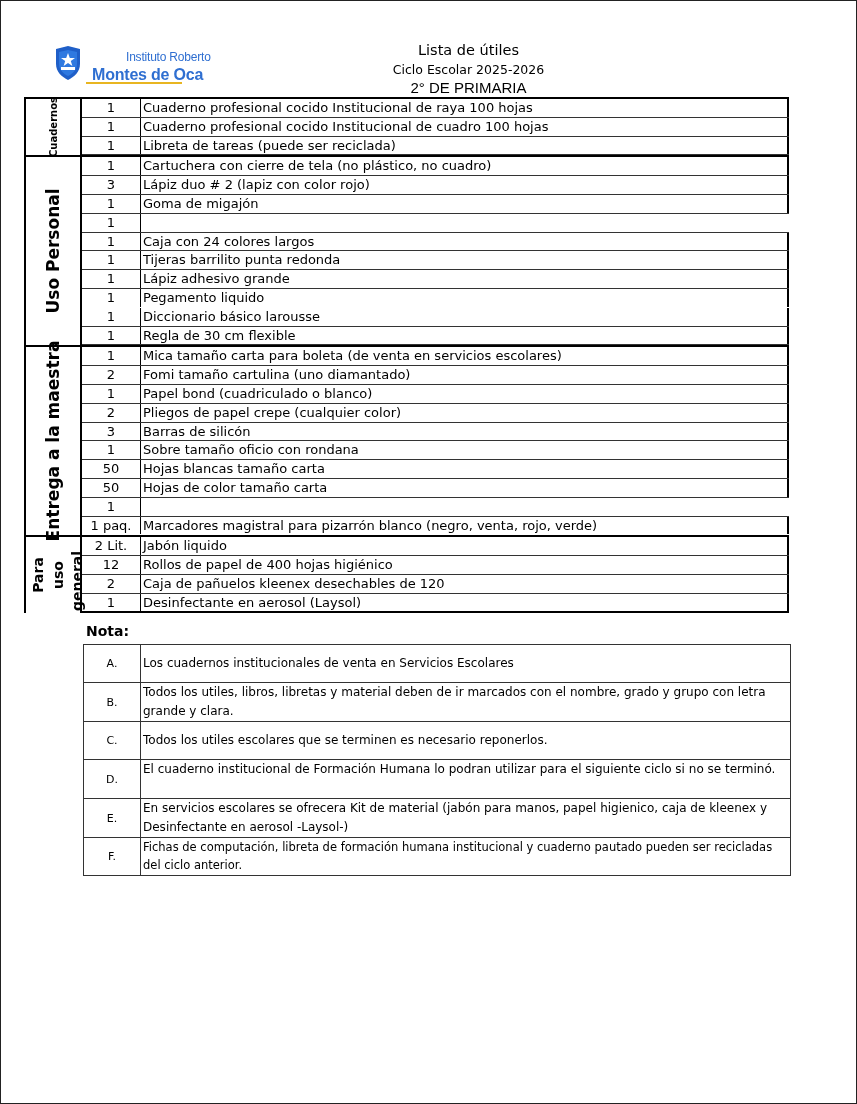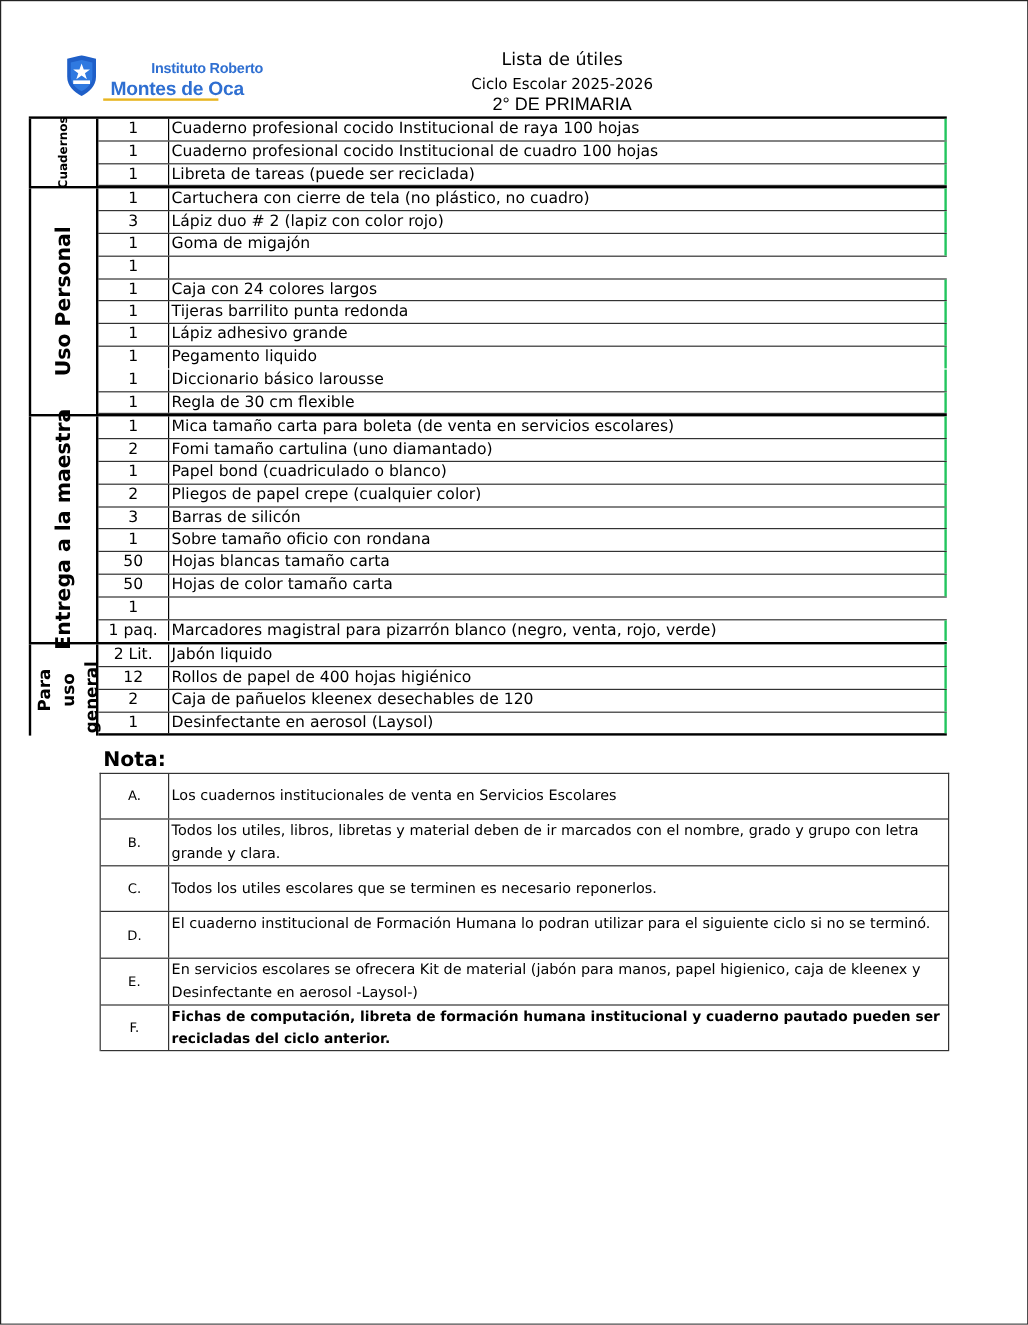--- a/index.html
+++ b/index.html
@@ -1,37 +1,37 @@
 <!DOCTYPE html>
 <html><head>
 <meta charset="utf-8">
 <style>
   html, body { margin:0; padding:0; background:#fff; }
   body { width:857px; height:1104px; position:relative; overflow:hidden; font-family:"Liberation Sans", sans-serif; color:#000; }
   .page-frame { position:absolute; left:0; top:0; width:855px; height:1102px; border:1px solid #222; box-sizing:content-box; }
   .logo { position:absolute; left:54px; top:46px; width:132px; height:40px; }
   .logo .shield { position:absolute; left:0; top:0; width:28px; height:34px; }
-  .logo .name1 { position:absolute; left:32px; top:4px; font-size:12px; font-weight:bold; color:#2f6fd1; white-space:nowrap; letter-spacing:-0.2px;padding-left:40px; }
+  .logo .name1 { position:absolute; left:32px; top:4px; font-size:12px; font-weight:normal; color:#2f6fd1; white-space:nowrap; letter-spacing:-0.2px;padding-left:40px; }
   .logo .name2 { position:absolute; left:38px; top:20px; font-size:16px; font-weight:bold; color:#2f6fd1; white-space:nowrap; letter-spacing:-0.2px; }
   .logo .uline { position:absolute; left:32px; top:36px; width:96px; height:2px; background:#e8b520; }
   .title { position:absolute; left:0; width:937px; text-align:center; white-space:nowrap; }
   .t1 { top:42px; font-size:16px; font-family:"DejaVu Sans", sans-serif; font-size:14.5px; }
   .t2 { top:62px; font-size:13px; font-family:"DejaVu Sans", sans-serif; font-size:12.5px; }
   .t3 { top:79px; font-size:15px; }
 
   .list { position:absolute; left:24px; top:97px; width:765px; }
   .group { position:relative; border-top:2px solid #000; }
   .group .cat { position:absolute; left:0; top:0; bottom:0; width:58px; border-left:2px solid #000; border-right:2px solid #000; box-sizing:border-box; }
   .group .cat span { position:absolute; left:50%; top:50%; transform:translate(-50%,-50%) rotate(-90deg); white-space:nowrap; font-family:"DejaVu Sans", sans-serif; font-weight:bold; }
   .row { display:flex; height:18.8px; margin-left:58px; border-bottom:1px solid #333; box-sizing:border-box; }
   .row.noline { border-bottom:1px solid transparent; }
   .row .qty { width:58px; text-align:center; border-right:1px solid #000; font-size:13.5px; line-height:18px; font-family:"DejaVu Sans", sans-serif; font-size:13px; }
-  .row .desc { flex:1; padding-left:2px; font-size:13.5px; line-height:18px; white-space:nowrap; font-family:"DejaVu Sans", sans-serif; font-size:13px; border-right:2px solid #22c55e; }
-
-  .nota { position:absolute; left:86px; top:623px; font-size:17px; font-weight:bold; font-family:"DejaVu Sans", sans-serif; }
+  .row .desc { flex:1; padding-left:2px; font-size:13.5px; line-height:18px; white-space:nowrap; font-family:"DejaVu Sans", sans-serif; font-size:13px; border-right:2px solid #000000; }
+
+  .nota { position:absolute; left:86px; top:623px; font-size:14px; font-weight:bold; font-family:"DejaVu Sans", sans-serif; }
   .notes { position:absolute; left:83px; top:644px; width:706px; border:1px solid #333; border-bottom:none; }
   .note { display:flex; border-bottom:1px solid #333; }
   .note .letter { width:56px; border-right:1px solid #333; display:flex; align-items:center; justify-content:center; font-family:"DejaVu Sans", sans-serif; font-size:11px; }
   .note .text { flex:1; padding:2px 2px; font-family:"DejaVu Sans", sans-serif; font-size:12px; line-height:19px; }
   .note .text.small { font-size:11.5px; line-height:18px; }
 </style>
 </head>
 <body>
 
 <div class="page-frame"></div>
@@ -205,15 +205,15 @@
   <div class="note" style="height:38px;">
     <div class="letter">D.</div>
     <div class="text" style="padding-top:0;">El cuaderno institucional de Formación Humana lo podran utilizar para el siguiente ciclo si no se terminó.</div>
   </div>
   <div class="note" style="height:38px;">
     <div class="letter">E.</div>
     <div class="text" style="padding-top:0;">En servicios escolares se ofrecera Kit de material (jabón para manos, papel higienico, caja de kleenex y Desinfectante en aerosol -Laysol-)</div>
   </div>
   <div class="note" style="height:37px;">
     <div class="letter">F.</div>
-    <div class="text small" style="padding-top:0;font-weight:bold;">Fichas de computación, libreta de formación humana institucional y cuaderno pautado pueden ser recicladas del ciclo anterior.</div>
+    <div class="text small" style="padding-top:0;">Fichas de computación, libreta de formación humana institucional y cuaderno pautado pueden ser recicladas del ciclo anterior.</div>
   </div>
 </div>
 
 </body></html>

